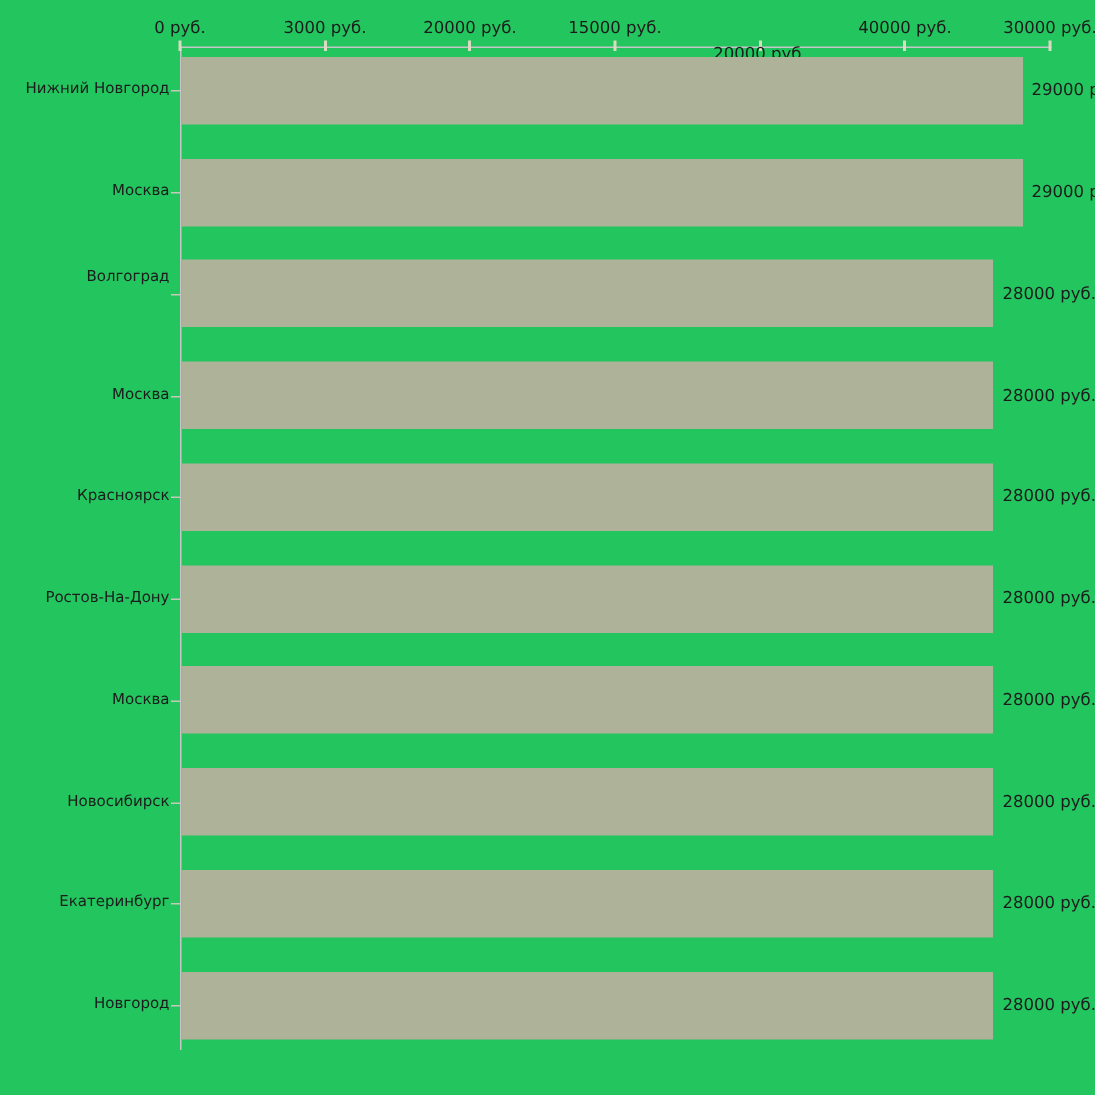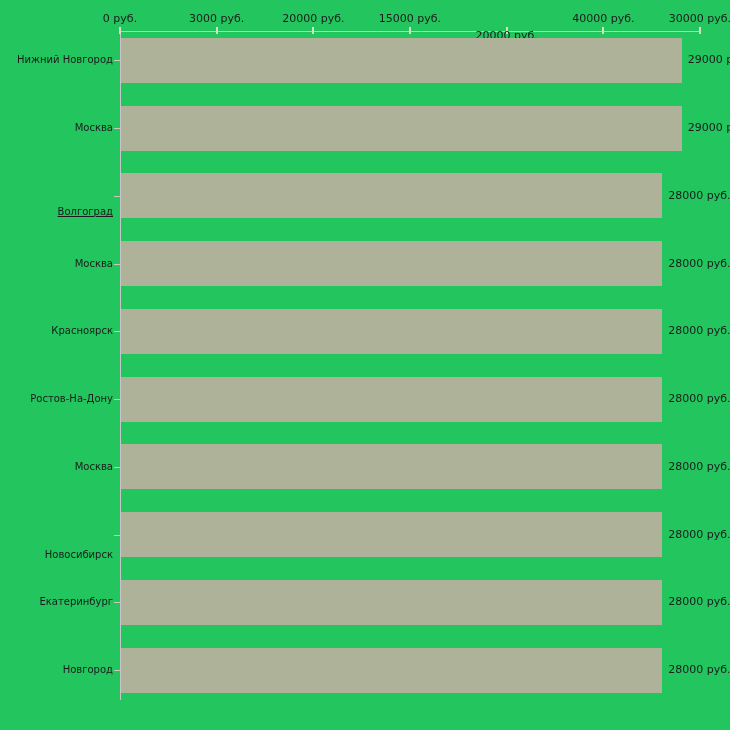--- a/index.html
+++ b/index.html
@@ -89,41 +89,41 @@
     </div>
   <div id="rows">
       <div class="category-label" style="top: 52.25px;">Нижний Новгород</div>
       <div class="category-tick-mark" style="left: 114px; top: 60px; background: rgb(198, 200, 186);"></div>
       <div class="bar" style="left: 121px; top: 37.75px; width: 560.667px; height: 45px; background: rgb(173, 178, 153);"></div>
       <div class="bar-value-label" style="left: 687.667px; top: 52.25px;">29000 руб.</div>
       <div class="category-label" style="top: 120px;">Москва</div>
       <div class="category-tick-mark" style="left: 114px; top: 128px; background: rgb(198, 200, 186);"></div>
       <div class="bar" style="left: 121px; top: 105.5px; width: 560.667px; height: 45px; background: rgb(173, 178, 153);"></div>
       <div class="bar-value-label" style="left: 687.667px; top: 120px;">29000 руб.</div>
-      <div class="category-label" style="top: 204px; text-decoration: underline;">Волгоград</div>
+      <div class="category-label" style="top: 177px;">Волгоград</div>
       <div class="category-tick-mark" style="left: 114px; top: 196px; background: rgb(198, 200, 186);"></div>
       <div class="bar" style="left: 121px; top: 173.25px; width: 541.333px; height: 45px; background: rgb(173, 178, 153);"></div>
       <div class="bar-value-label" style="left: 668.333px; top: 187.75px;">28000 руб.</div>
       <div class="category-label" style="top: 255.5px;">Москва</div>
       <div class="category-tick-mark" style="left: 114px; top: 264px; background: rgb(198, 200, 186);"></div>
       <div class="bar" style="left: 121px; top: 241px; width: 541.333px; height: 45px; background: rgb(173, 178, 153);"></div>
       <div class="bar-value-label" style="left: 668.333px; top: 255.5px;">28000 руб.</div>
       <div class="category-label" style="top: 323.25px;">Красноярск</div>
       <div class="category-tick-mark" style="left: 114px; top: 331px; background: rgb(198, 200, 186);"></div>
       <div class="bar" style="left: 121px; top: 308.75px; width: 541.333px; height: 45px; background: rgb(173, 178, 153);"></div>
       <div class="bar-value-label" style="left: 668.333px; top: 323.25px;">28000 руб.</div>
       <div class="category-label" style="top: 391px;">Ростов-На-Дону</div>
       <div class="category-tick-mark" style="left: 114px; top: 399px; background: rgb(198, 200, 186);"></div>
       <div class="bar" style="left: 121px; top: 376.5px; width: 541.333px; height: 45px; background: rgb(173, 178, 153);"></div>
       <div class="bar-value-label" style="left: 668.333px; top: 391px;">28000 руб.</div>
       <div class="category-label" style="top: 458.75px;">Москва</div>
       <div class="category-tick-mark" style="left: 114px; top: 467px; background: rgb(198, 200, 186);"></div>
       <div class="bar" style="left: 121px; top: 444.25px; width: 541.333px; height: 45px; background: rgb(173, 178, 153);"></div>
       <div class="bar-value-label" style="left: 668.333px; top: 458.75px;">28000 руб.</div>
-      <div class="category-label" style="top: 526.5px; margin-top: 20px;">Новосибирск</div>
+      <div class="category-label" style="top: 526.5px;">Новосибирск</div>
       <div class="category-tick-mark" style="left: 114px; top: 535px; background: rgb(198, 200, 186);"></div>
       <div class="bar" style="left: 121px; top: 512px; width: 541.333px; height: 45px; background: rgb(173, 178, 153);"></div>
       <div class="bar-value-label" style="left: 668.333px; top: 526.5px;">28000 руб.</div>
       <div class="category-label" style="top: 594.25px;">Екатеринбург</div>
       <div class="category-tick-mark" style="left: 114px; top: 602px; background: rgb(198, 200, 186);"></div>
       <div class="bar" style="left: 121px; top: 579.75px; width: 541.333px; height: 45px; background: rgb(173, 178, 153);"></div>
       <div class="bar-value-label" style="left: 668.333px; top: 594.25px;">28000 руб.</div>
       <div class="category-label" style="top: 662px;">Новгород</div>
       <div class="category-tick-mark" style="left: 114px; top: 670px; background: rgb(198, 200, 186);"></div>
       <div class="bar" style="left: 121px; top: 647.5px; width: 541.333px; height: 45px; background: rgb(173, 178, 153);"></div>

